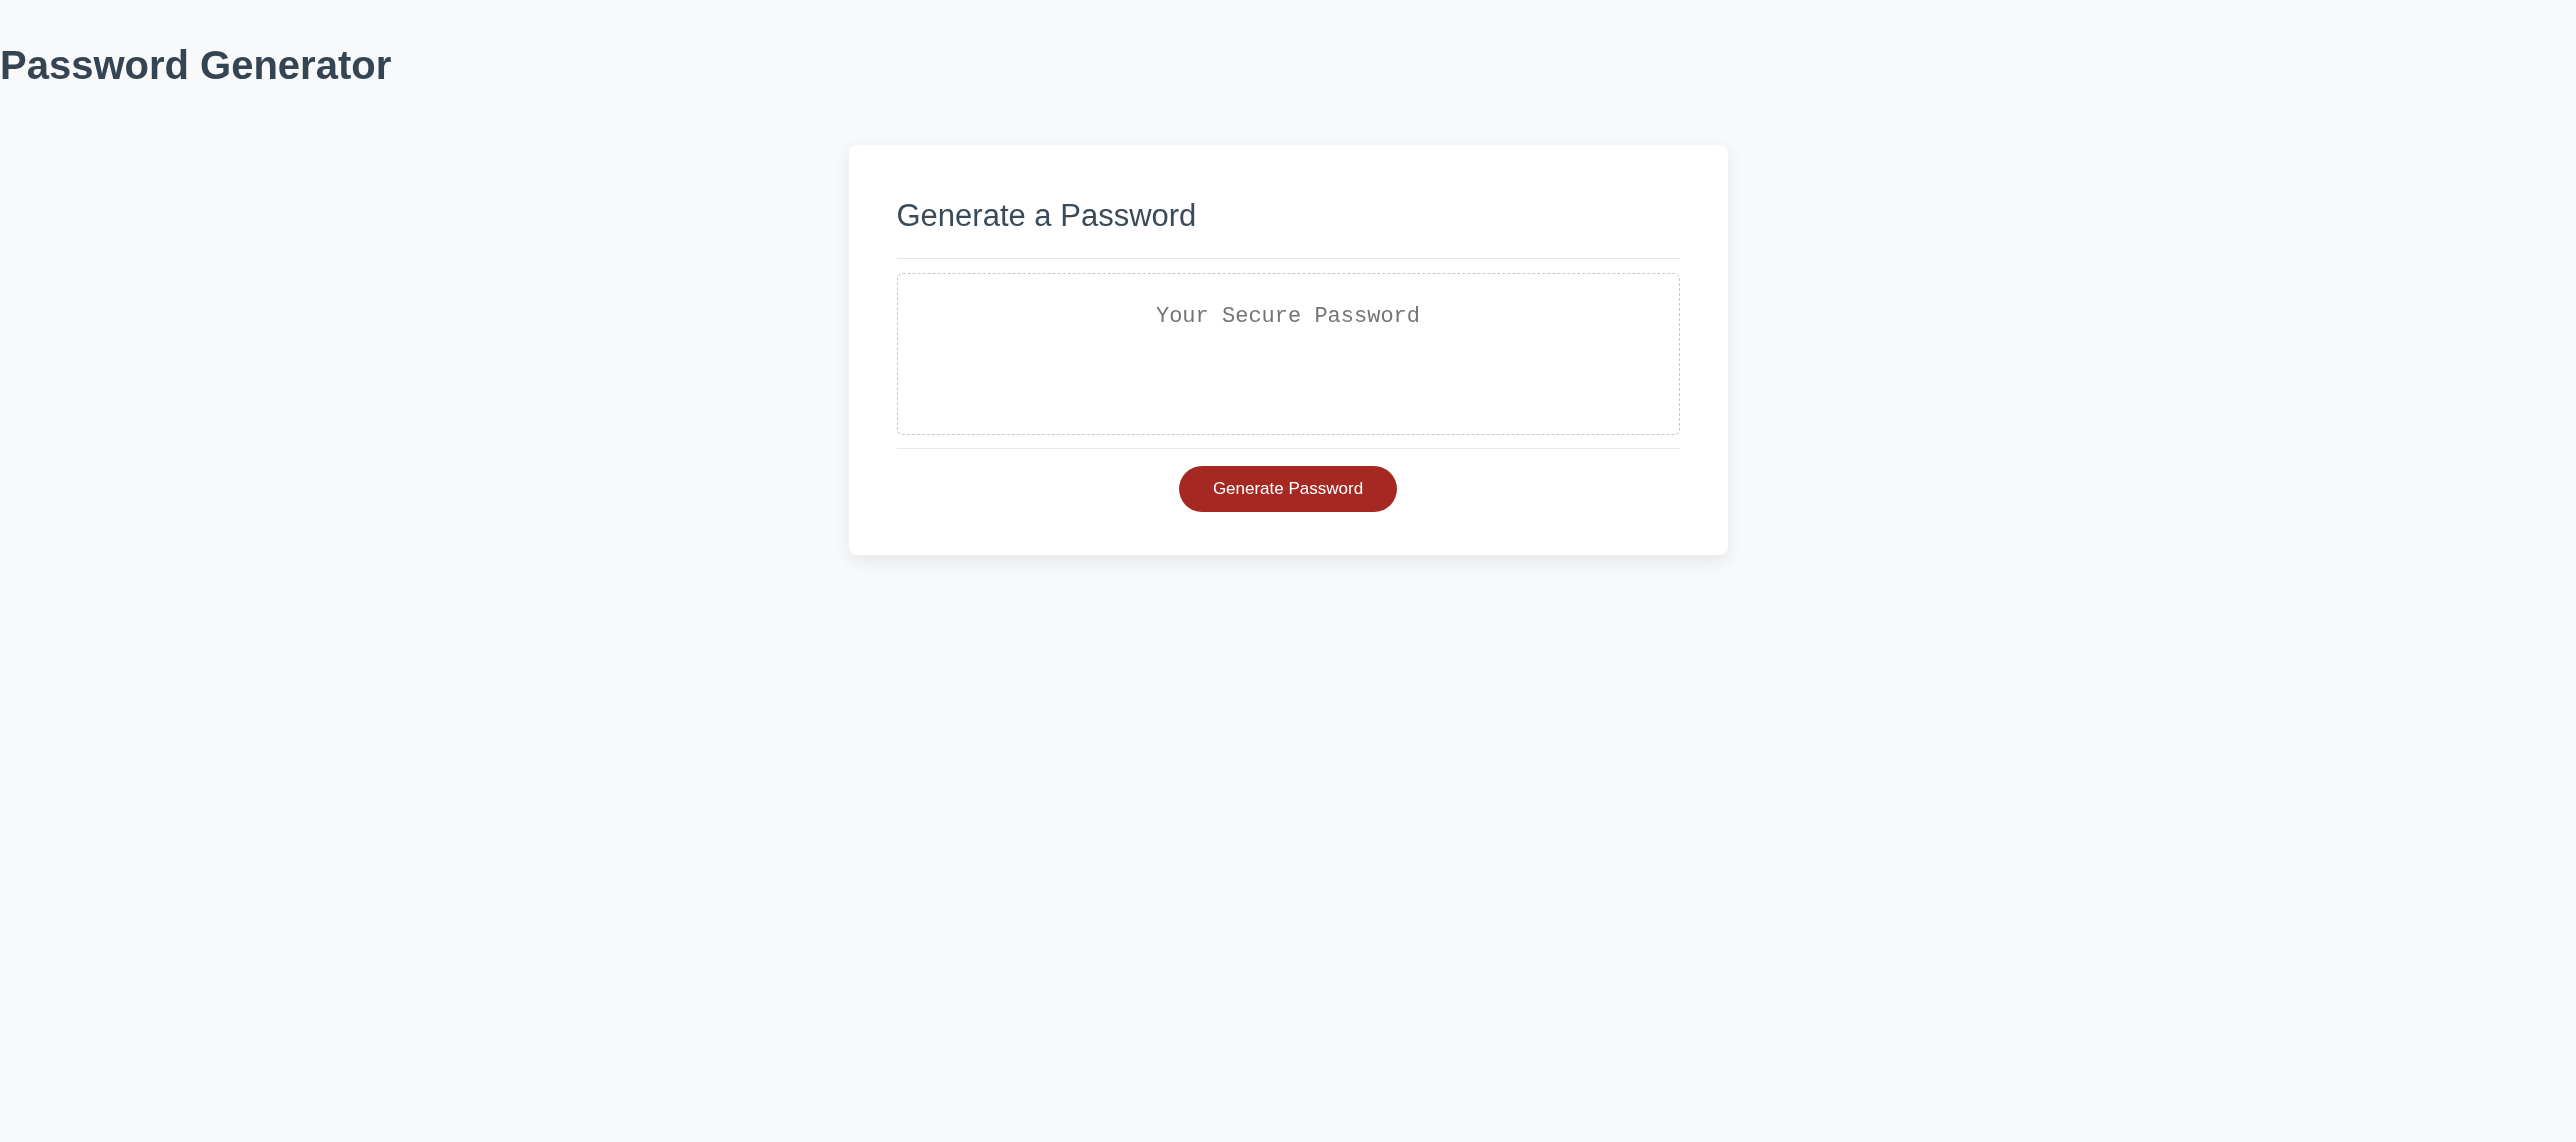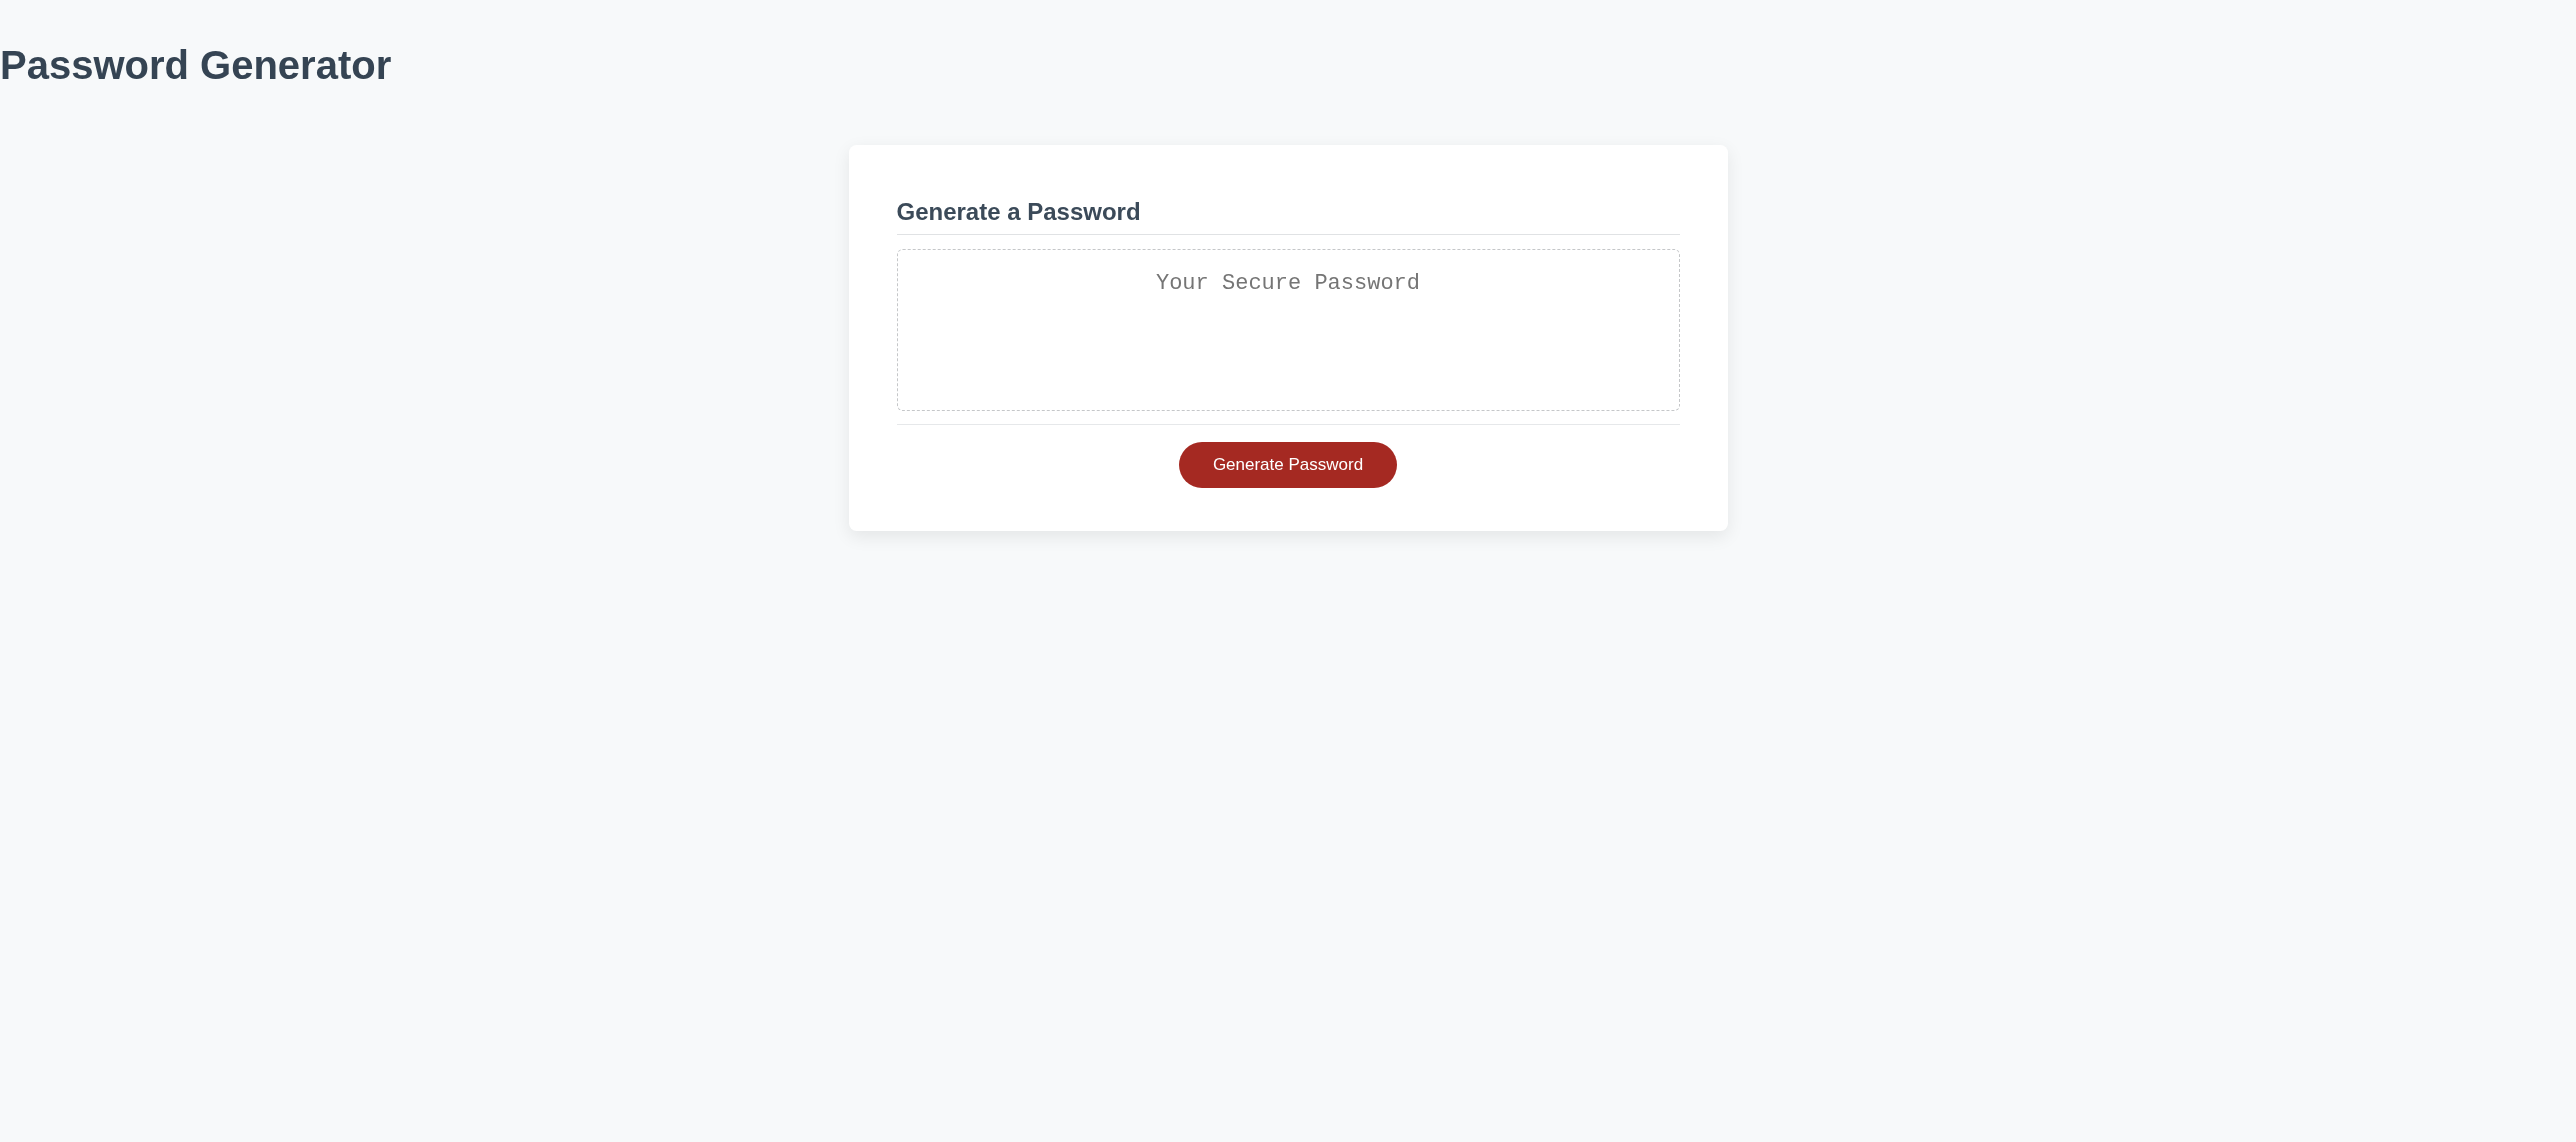--- a/index.html
+++ b/index.html
@@ -26,36 +26,36 @@
       margin: 0 auto;
       border-radius: 7.6px;
       box-shadow: 0 5.7px 17px rgba(0,0,0,0.08);
       padding: 53px 48px 43px 48px;
     }
     .card-inner {
       display: flex;
       flex-direction: column;
     }
     .card-title {
-      font-size: 24px;
-      font-weight: 700;
+      font-size: 31px;
+      font-weight: 400;
       color: #3b4a59;
-      margin-bottom: 8px;
+      margin-bottom: 24px;
     }
     .divider {
       border: none;
       border-top: 1px solid #e0e2e4;
       margin: 0;
     }
     .output-area {
       margin-top: 14.3px;
       border: 1.9px dashed #c5c7c9;
       border-radius: 5.7px;
       min-height: 162px;
-      padding: 21px 19px;
+      padding: 30px 19px;
       text-align: center;
       font-family: "Courier New", Courier, monospace;
       font-size: 22px;
       color: #8e8e8e;
       background-color: #ffffff;
       resize: none;
       width: 100%;
       outline: none;
       overflow: hidden;
     }

